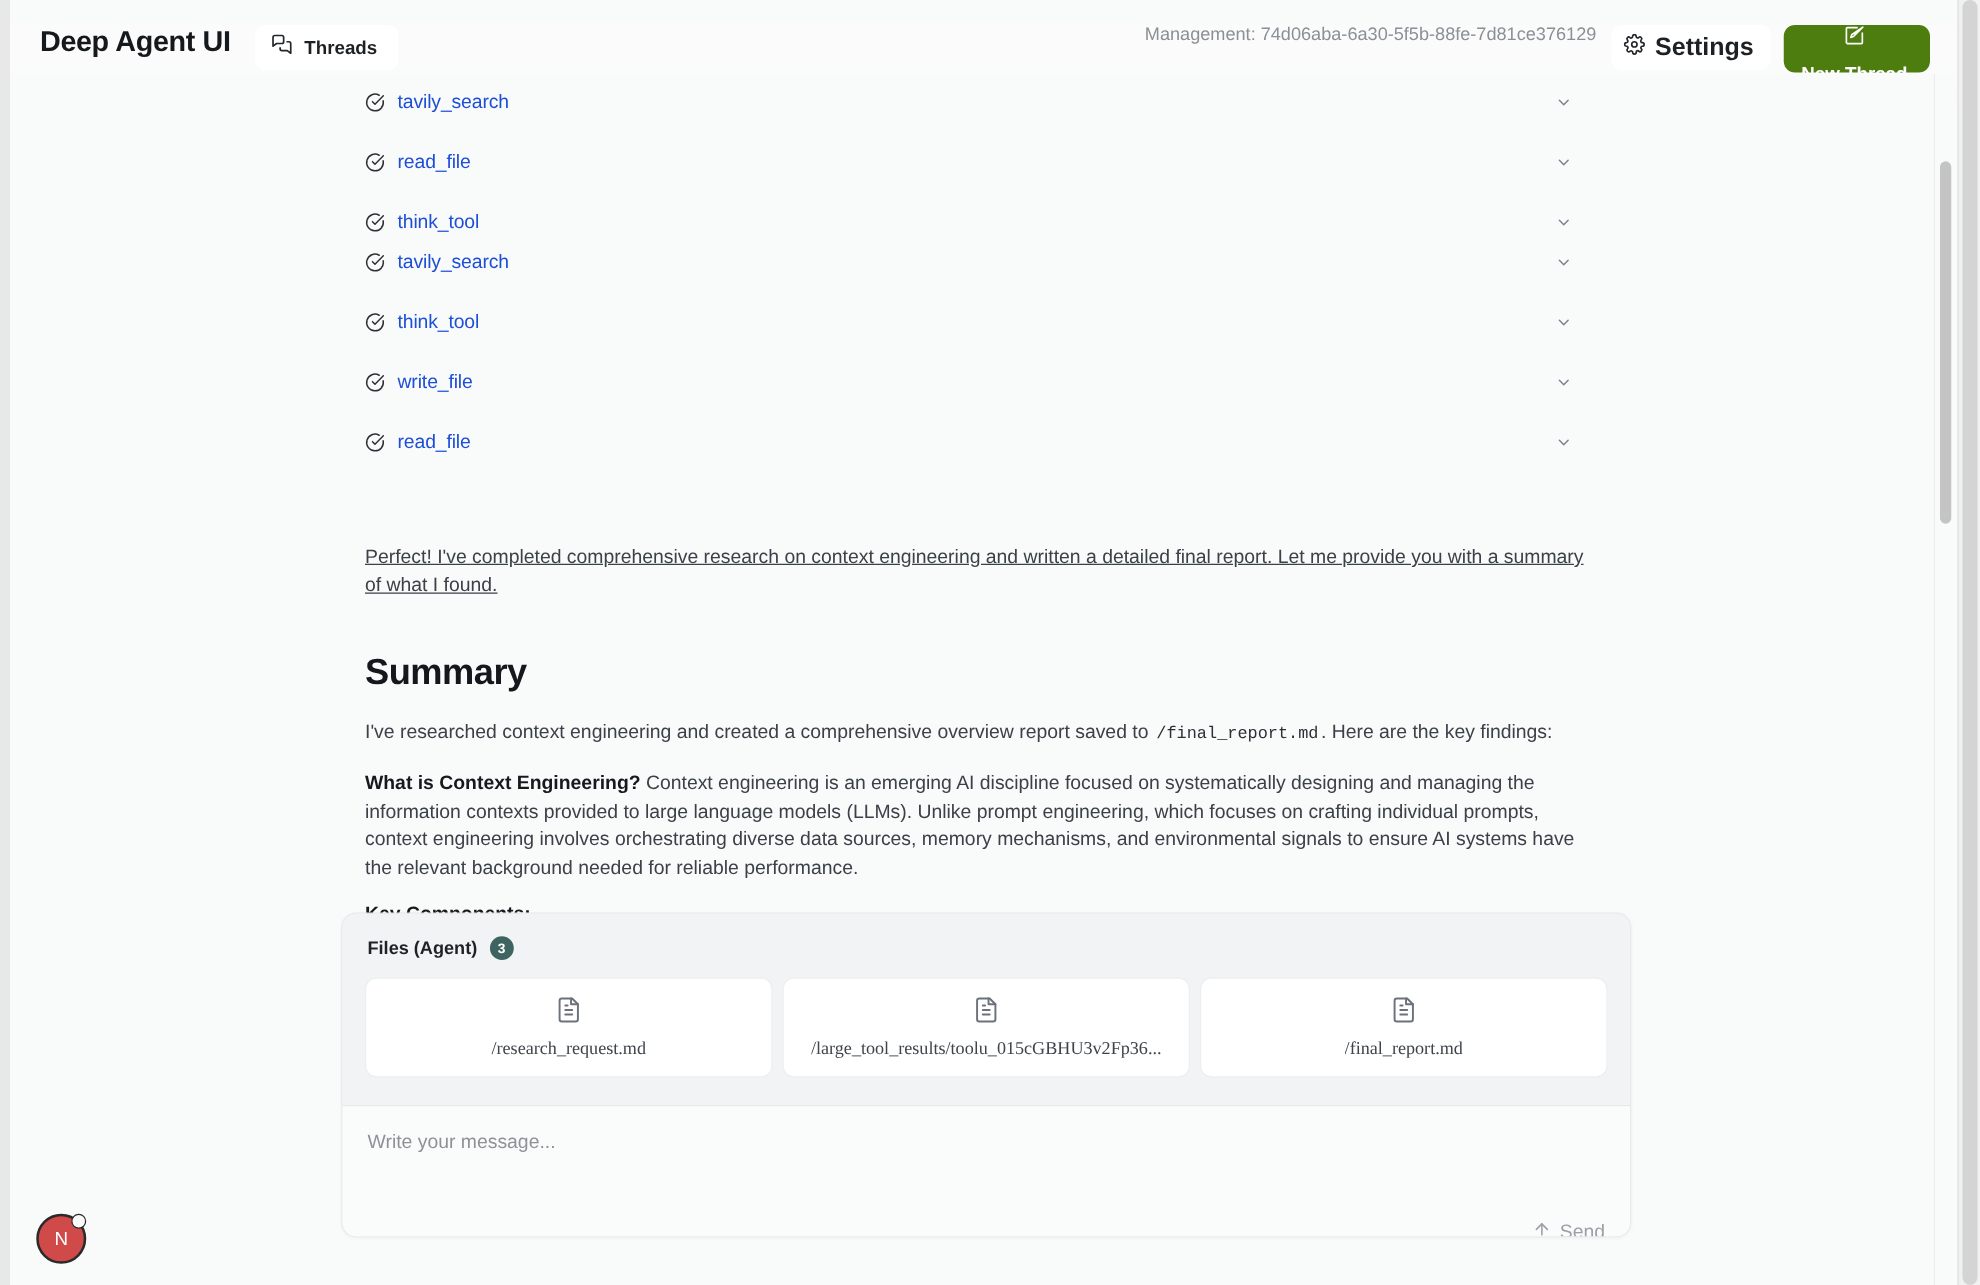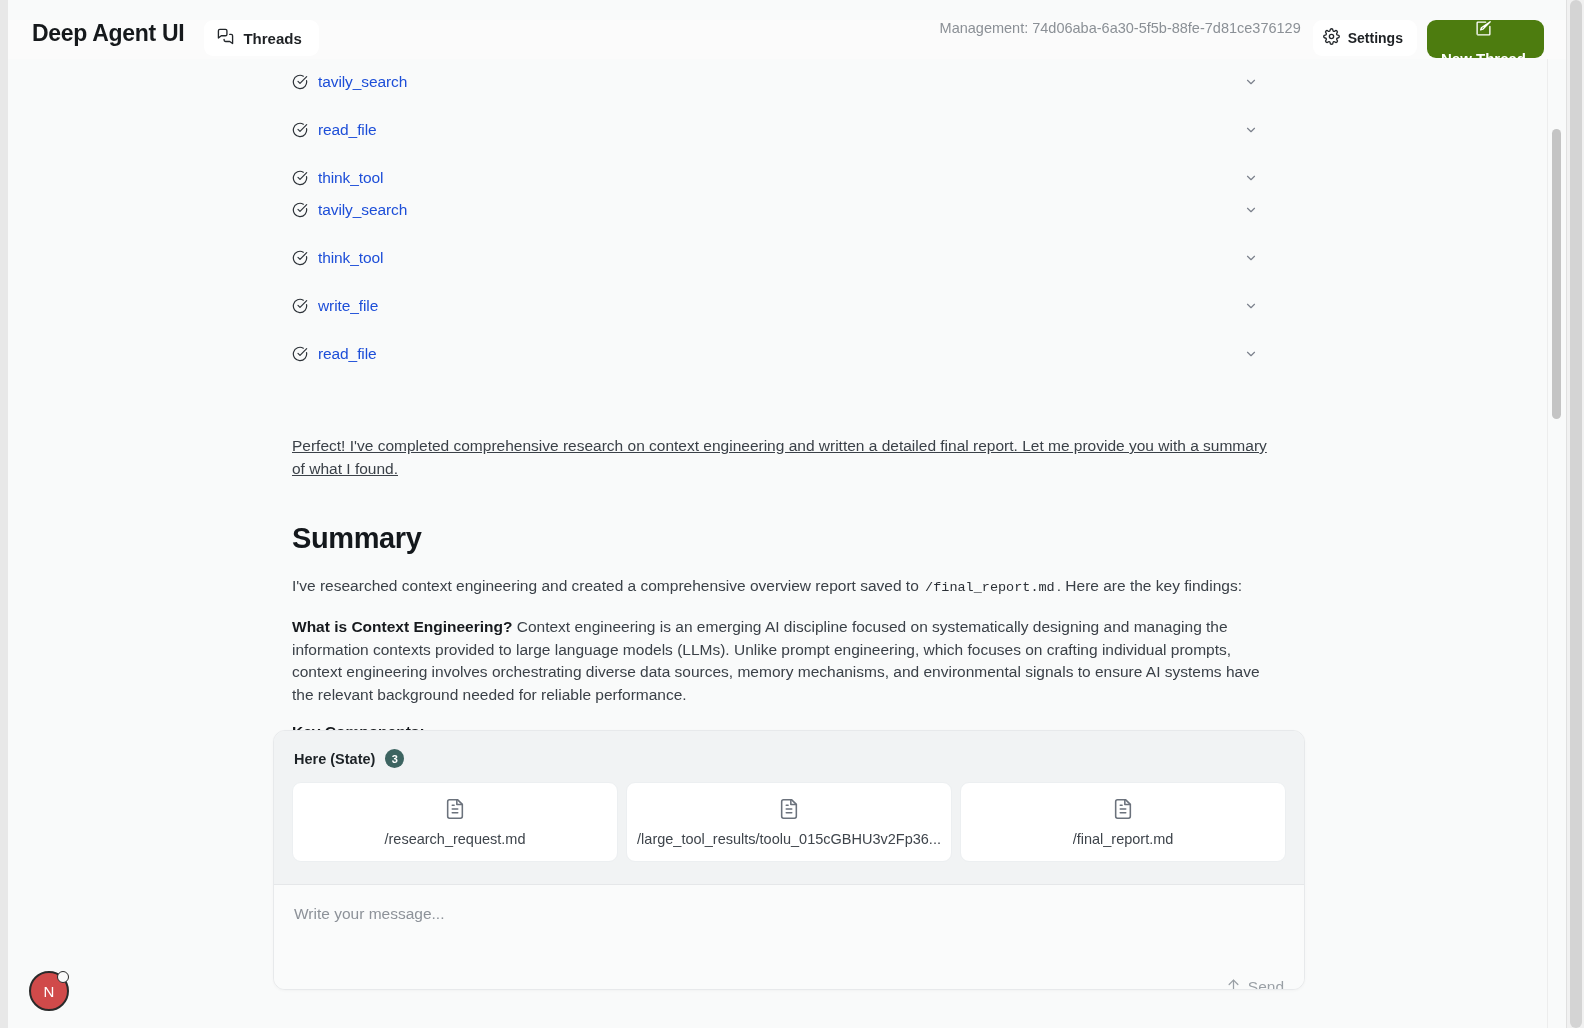--- a/index.html
+++ b/index.html
@@ -90,21 +90,21 @@
     height: 36px;
     display: flex;
     align-items: center;
     gap: 8px;
     padding: 0 14px 0 10px;
     background: #ffffff;
     border-radius: 9px;
     cursor: pointer;
   }
   .settings-btn .label {
-    font-size: 14px;
+    font-size: 20px;
     font-weight: 600;
     color: #1e2124;
   }
   .new-thread-btn {
     margin-left: 10px;
     height: 38px;
     display: flex;
     align-items: center;
     gap: 9px;
     padding: 0 18px 0 14px;
@@ -275,20 +275,21 @@
     color: #ffffff;
     font-size: 11px;
     font-weight: 600;
     display: flex;
     align-items: center;
     justify-content: center;
   }
   .files-grid {
     display: flex;
     gap: 8px;
+    font-family: Liberation Serif, serif;
   }
   .file-card {
     flex: 1 1 0;
     min-width: 0;
     background: #ffffff;
     border: 1px solid #eceff1;
     border-radius: 9px;
     height: 80px;
     display: flex;
     flex-direction: column;
@@ -529,21 +530,21 @@
         <ul class="kc">
           <li><b>Retrieval-Augmented Generation (RAG)</b><span>: Fetching relevant documents from external knowledge bases</span></li>
           <li><b>Memory Management</b><span>: Short-term and long-term memory systems for persistent context</span></li>
         </ul>
       </div>
 
       <div id="composer">
 
         <div id="files-panel">
           <div class="files-head">
-            <span class="title">Here (State)</span>
+            <span class="title">Files (Agent)</span>
             <span class="badge" style="background: rgb(61, 100, 97);">3</span>
           </div>
           <div class="files-grid">
               <div class="file-card">
                 <span><svg width="22" height="22" viewBox="0 0 24 24" fill="none" stroke="#6b727c" stroke-width="1.7" stroke-linecap="round" stroke-linejoin="round">
                     <path d="M15 2H6a2 2 0 0 0-2 2v16a2 2 0 0 0 2 2h12a2 2 0 0 0 2-2V7z"></path>
                     <path d="M14 2v5h6"></path>
                     <path d="M9 12h6"></path>
                     <path d="M9 16h6"></path>
                     <path d="M9 8h2"></path>

